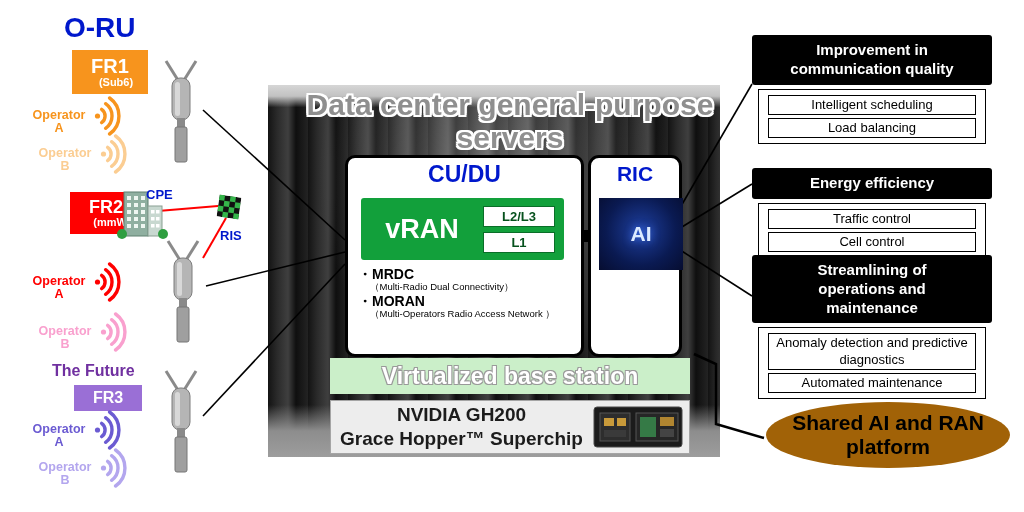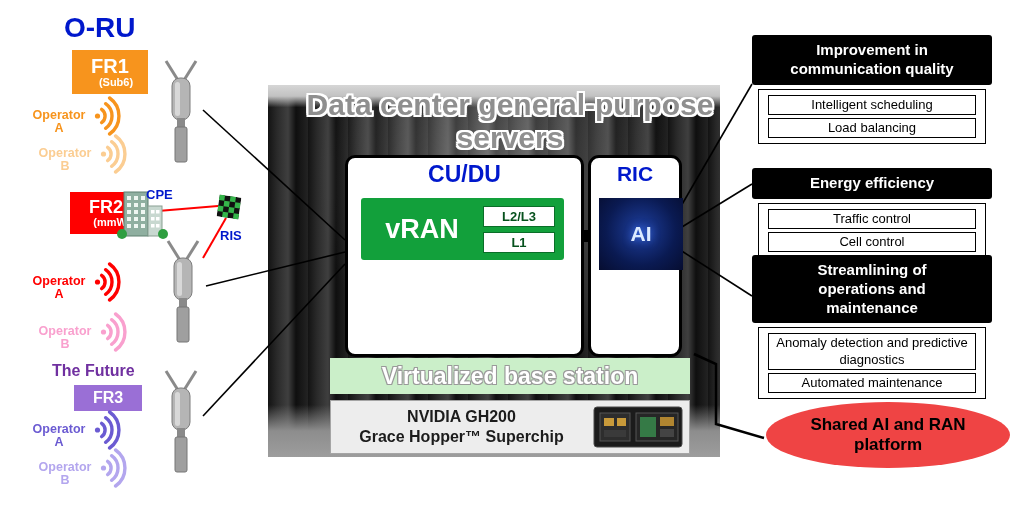--- a/index.html
+++ b/index.html
@@ -66,33 +66,33 @@
   .ric-title{color:#0018cc;font-size:21px;font-weight:bold;text-align:center;margin-top:4px;}
   .ai-img{position:absolute;left:8px;top:40px;width:84px;height:72px;
     background:radial-gradient(circle at 50% 45%,#1e3f9e 0%,#0a1a52 60%,#060d30 100%);
     display:flex;align-items:center;justify-content:center;color:#dcebff;font-weight:bold;font-size:21px;
     text-shadow:0 0 8px #4a7fff;}
 
   .virt-bar{position:absolute;left:330px;top:358px;width:360px;height:36px;background:#cbefc9;z-index:10;
     display:flex;align-items:center;justify-content:center;font-size:23px;font-weight:bold;color:#fff;
     text-shadow:-1px -1px 0 #9a9a9a,1px -1px 0 #9a9a9a,-1px 1px 0 #9a9a9a,1px 1px 0 #9a9a9a;}
   .nv-bar{position:absolute;left:330px;top:400px;width:360px;height:54px;background:#ededed;border:1px solid #a5a5a5;z-index:10;display:flex;align-items:center;box-sizing:border-box;}
-  .nv-text{flex:1;text-align:center;font-weight:bold;color:#1c1c1c;font-size:16px;line-height:1.25;}
+  .nv-text{flex:1;text-align:center;font-weight:bold;color:#1c1c1c;font-size:19px;line-height:1.25;}
   .chip{width:92px;height:44px;margin-right:5px;}
 
   
   .panel{position:absolute;left:752px;width:240px;z-index:10;}
   .panel-1{top:35px;} .panel-2{top:168px;} .panel-3{top:255px;}
   .panel-header{background:#000;color:#fff;font-weight:bold;font-size:15px;text-align:center;padding:6px 20px;border-radius:3px;line-height:1.25;}
   .panel-3 .panel-header{padding:6px 32px;}
   .panel-body{background:#fff;border:1.5px solid #000;margin:4px 6px 0 6px;padding:5px 9px;display:flex;flex-direction:column;gap:3px;}
   .panel-item{border:1px solid #000;background:#fff;font-size:13px;text-align:center;padding:1px 3px;line-height:1.25;}
 
-  .platform-ellipse{position:absolute;left:766px;top:402px;width:244px;height:66px;background:#ef4444;border-radius:50%;z-index:10;
-    display:flex;align-items:center;justify-content:center;text-align:center;font-size:17px;font-weight:bold;color:#000;line-height:1.15;padding:0 18px;box-sizing:border-box;}
+  .platform-ellipse{position:absolute;left:766px;top:402px;width:244px;height:66px;background:#a16207;border-radius:50%;z-index:10;
+    display:flex;align-items:center;justify-content:center;text-align:center;font-size:21px;font-weight:bold;color:#000;line-height:1.15;padding:0 18px;box-sizing:border-box;}
 </style>
 </head>
 <body>
 
 <div class="canvas">
 
   <svg class="lines-overlay" viewBox="0 0 1024 512">
 
     <line x1="203" y1="110" x2="345" y2="240" stroke="#000" stroke-width="1.6"></line>
     <line x1="206" y1="286" x2="345" y2="252" stroke="#000" stroke-width="1.6"></line>
@@ -274,20 +274,26 @@
 
   <div class="cudu-box">
     <div class="cudu-title">CU/DU</div>
     <div class="vran-box">
       <span class="vran-label">vRAN</span>
       <span class="layer-col">
         <span class="layer">L2/L3</span>
         <span class="layer">L1</span>
       </span>
     </div>
+    <div class="bullets">
+      <div class="bullet-name">・MRDC</div>
+      <div class="bullet-desc">（Multi-Radio Dual Connectivity）</div>
+      <div class="bullet-name">・MORAN</div>
+      <div class="bullet-desc">（Multi-Operators Radio Access Network ）</div>
+    </div>
   </div>
 
   <div class="ric-box">
     <div class="ric-title">RIC</div>
     <div class="ai-img">
       <span>AI</span>
     </div>
   </div>
 
   <div class="virt-bar">

